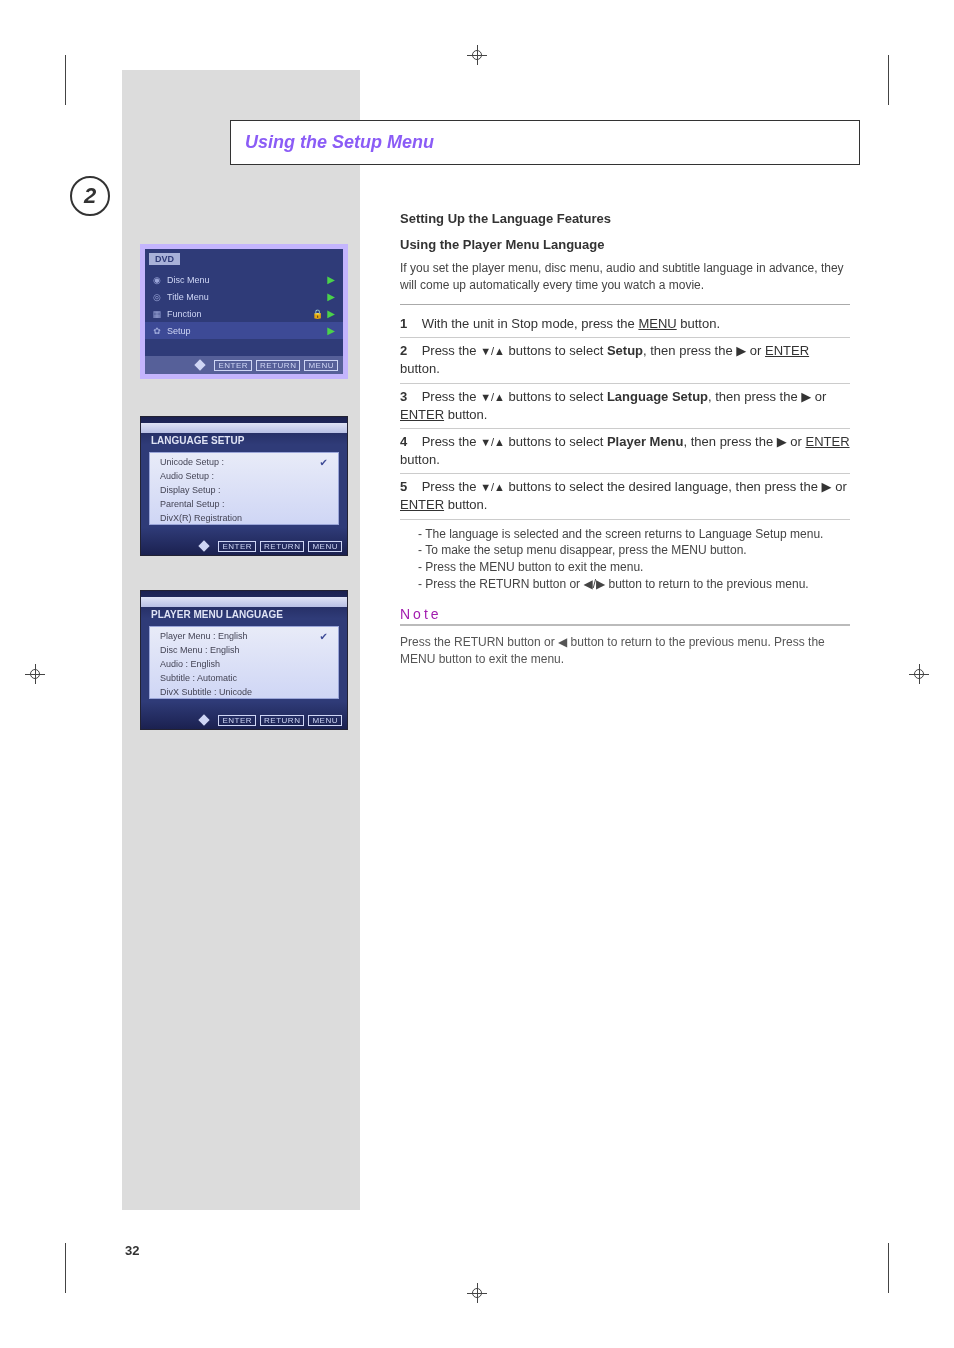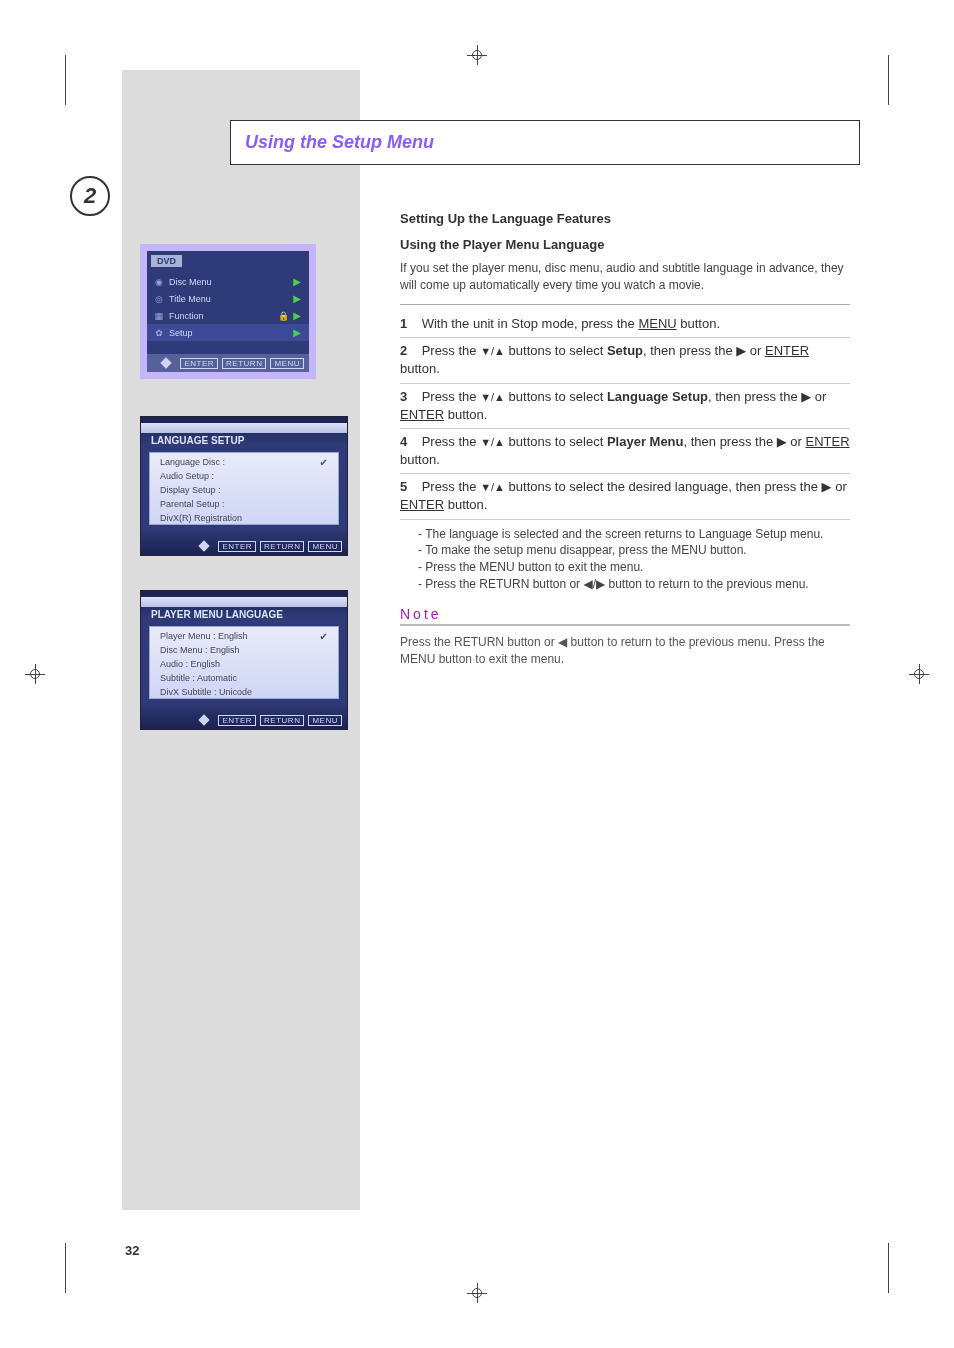--- a/index.html
+++ b/index.html
@@ -124,23 +124,23 @@
   .osd {
     position: absolute;
     left: 140px;
     width: 208px;
   }
   .osd1 { top: 244px; }
   .osd2 { top: 416px; }
   .osd3 { top: 590px; }
 
   .osd-frame {
-    width: 176px;
+    width: 208px;
     background: #2f3b78;
-    border: 7px solid #c4b5fd;
+    border: 5px solid #c4b5fd;
     color: #cfd6f5;
     font-size: 9px;
     padding-left: 48px;
   }
   .osd1 .osd-frame { height: 135px; position:relative; }
   .osd-tab {
     position:absolute; top:4px; left:4px;
     background:#a8b1d8; color:#2f3b78;
     font-size:9px; font-weight:bold;
     padding: 1px 6px;
@@ -284,21 +284,21 @@
     </div>
   </div>
 </div>
 
 <div class="osd osd2">
   <div class="osd-simple">
     <div class="titlebar">
         <span class="txt">LANGUAGE SETUP</span>
       </div>
     <div class="content">
-      <span class="line" style="top:4px">Language Disc    :</span>
+      <span class="line" style="top:4px">Unicode Setup    :</span>
       <span class="chk" style="top:4px">✔</span>
       <span class="line" style="top:18px">Audio Setup        :</span>
       <span class="line" style="top:32px">Display Setup      :</span>
       <span class="line" style="top:46px">Parental Setup    :</span>
       <span class="line" style="top:60px">DivX(R) Registration</span>
     </div>
     <div class="osd-footer">
       <span class="navglyph">
           <span class="blob"></span>
         </span>

